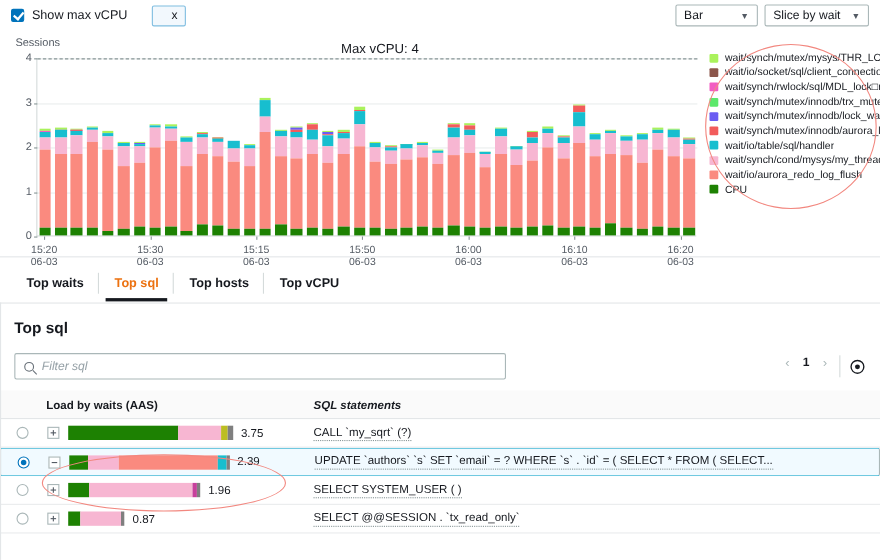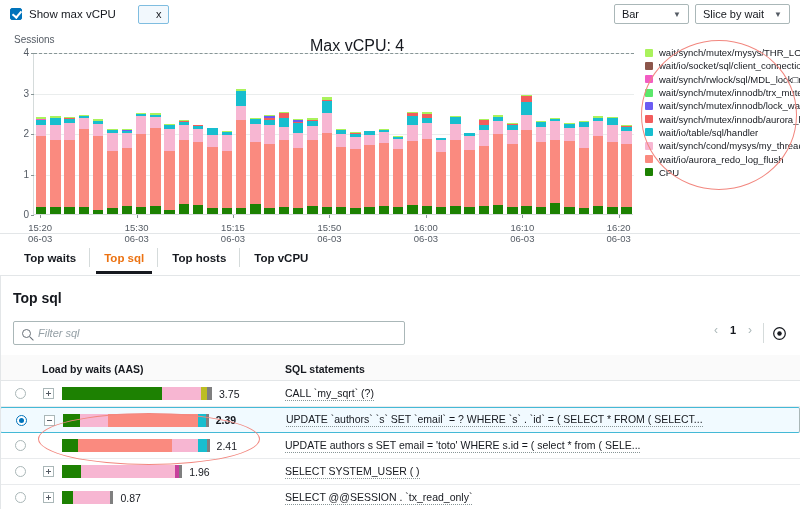--- a/index.html
+++ b/index.html
@@ -52,21 +52,21 @@
     height:20px; border:1px solid #aab7b8; border-radius:2px;
     background:#fff; display:flex; align-items:center;
     padding:0 7px; font-size:11px; color:#16191f; white-space:nowrap;
   }
   .sel.wide { min-width:58px; justify-content:space-between;gap:24px; }
   .caret { margin-left:10px; font-size:8px; color:#545b64; }
 
   
   .chart-zone { position:absolute; left:0; top:28px; width:800px; height:205px; }
   .y-title { position:absolute; left:14px; top:6px; font-size:10px; color:#545b64; }
-  .maxvcpu-label { position:absolute; left:310px; top:9px; font-size:16px; color:#16191f; }
+  .maxvcpu-label { position:absolute; left:310px; top:9px; font-size:12px; color:#16191f; }
 
   .plot {
     position:absolute; left:33px; top:25px;
     width:600px; height:162px;
     border-left:1px solid #d5dbdb;
     border-bottom:1px solid #d5dbdb;
   }
   .grid-band{
     position:absolute; left:0; width:600px; height:1px; background:#eaeded;
   }
@@ -121,21 +121,21 @@
   .tab.active::after {
     content:""; position:absolute; left:6px; right:6px; bottom:0; height:3px; background:#16191f;
   }
 
   
   .panel { position:absolute; left:0; top:275px; width:800px; height:234px; background:#fff; border-top:1px solid #e3e6e8; }
   .panel-title { position:absolute; left:13px; top:14px; font-size:14px; font-weight:bold; color:#16191f; }
 
   .filter-row { position:absolute; left:0; top:45px; width:800px; height:30px; }
   .filter-box {
-    position:absolute; left:13px; top:0; width:392px; height:24px;
+    position:absolute; left:13px; top:0; width:447px; height:24px;
     border:1px solid #aab7b8; border-radius:2px; background:#fff;
     display:flex; align-items:center; padding-left:8px;
   }
   .mag { width:9px; height:9px; border:1.4px solid #687078; border-radius:50%; position:relative; flex:none; }
   .mag::after{ content:""; position:absolute; right:-4px; bottom:-3px; width:5px; height:1.4px; background:#687078; transform:rotate(45deg); }
   .filter-ph { margin-left:7px; font-size:11px; color:#95a0a6; font-style:italic; }
 
   .pager { position:absolute; right:48px; top:2px; display:flex; align-items:center; gap:12px; }
   .pg-arrow { font-size:12px; color:#aab7b8; cursor:pointer; }
   .pg-num { font-size:11px; font-weight:bold; color:#16191f; cursor:pointer; }
@@ -146,21 +146,21 @@
   .pgdiv{ position:absolute; right:36px; top:2px; width:1px; height:20px; background:#d5dbdb; }
 
   
   .tbl { position:absolute; left:0; top:79px; width:800px; }
   .thead {
     position:relative; height:26px; border-bottom:1px solid #e3e6e8;
     background:#fafafa;
   }
   .th { position:absolute; top:8px; font-size:10.5px; color:#16191f; font-weight:bold; }
   .th.c1 { left:42px; }
-  .th.c2 { left:285px; }
+  .th.c2 { left:285px;font-style:italic; }
 
   .trow {
     position:relative; height:26px; border-bottom:1px solid #e9ebed;
     display:flex; align-items:center;
   }
   .trow.sel { background:#f1faff; border-top:1px solid #44b9d6; border-bottom:1px solid #44b9d6; }
 
   .radio {
     position:absolute; left:15px; width:11px; height:11px; border-radius:50%;
     border:1.3px solid #aab7b8; background:#fff; cursor:pointer;
@@ -792,34 +792,22 @@
         <div class="trow sel">
           <div class="radio on"></div>
           <div class="expander"></div>
           <div class="loadbar">
             <div class="lseg" style="width: 16.74px; background: rgb(29, 129, 2);"></div>
             <div class="lseg" style="width: 27.9px; background: rgb(247, 182, 210);"></div>
             <div class="lseg" style="width: 89.9px; background: rgb(250, 138, 127);"></div>
             <div class="lseg" style="width: 8.68px; background: rgb(23, 190, 207);"></div>
             <div class="lseg" style="width: 2.48px; background: rgb(127, 127, 127);"></div>
           </div>
-          <div class="loadval" style="left: 214.7px; font-weight: bold;">2.39</div>
+          <div class="loadval" style="left: 214.7px;">2.39</div>
           <div class="sqltext">UPDATE `authors` `s` SET `email` = ? WHERE `s` . `id` = ( SELECT * FROM ( SELECT...</div>
-        </div>
-        <div class="trow">
-          <div class="radio"></div>
-          <div class="loadbar">
-            <div class="lseg" style="width: 16.12px; background: rgb(29, 129, 2);"></div>
-            <div class="lseg" style="width: 94.24px; background: rgb(250, 138, 127);"></div>
-            <div class="lseg" style="width: 26.04px; background: rgb(247, 182, 210);"></div>
-            <div class="lseg" style="width: 8.68px; background: rgb(23, 190, 207);"></div>
-            <div class="lseg" style="width: 2.48px; background: rgb(127, 127, 127);"></div>
-          </div>
-          <div class="loadval" style="left: 216.56px;">2.41</div>
-          <div class="sqltext">UPDATE authors s SET email = 'toto' WHERE s.id = ( select * from ( SELE...</div>
         </div>
         <div class="trow">
           <div class="radio"></div>
           <div class="expander plus"></div>
           <div class="loadbar">
             <div class="lseg" style="width: 18.6px; background: rgb(29, 129, 2);"></div>
             <div class="lseg" style="width: 94.24px; background: rgb(247, 182, 210);"></div>
             <div class="lseg" style="width: 4.34px; background: rgb(199, 64, 156);"></div>
             <div class="lseg" style="width: 3.1px; background: rgb(127, 127, 127);"></div>
           </div>

